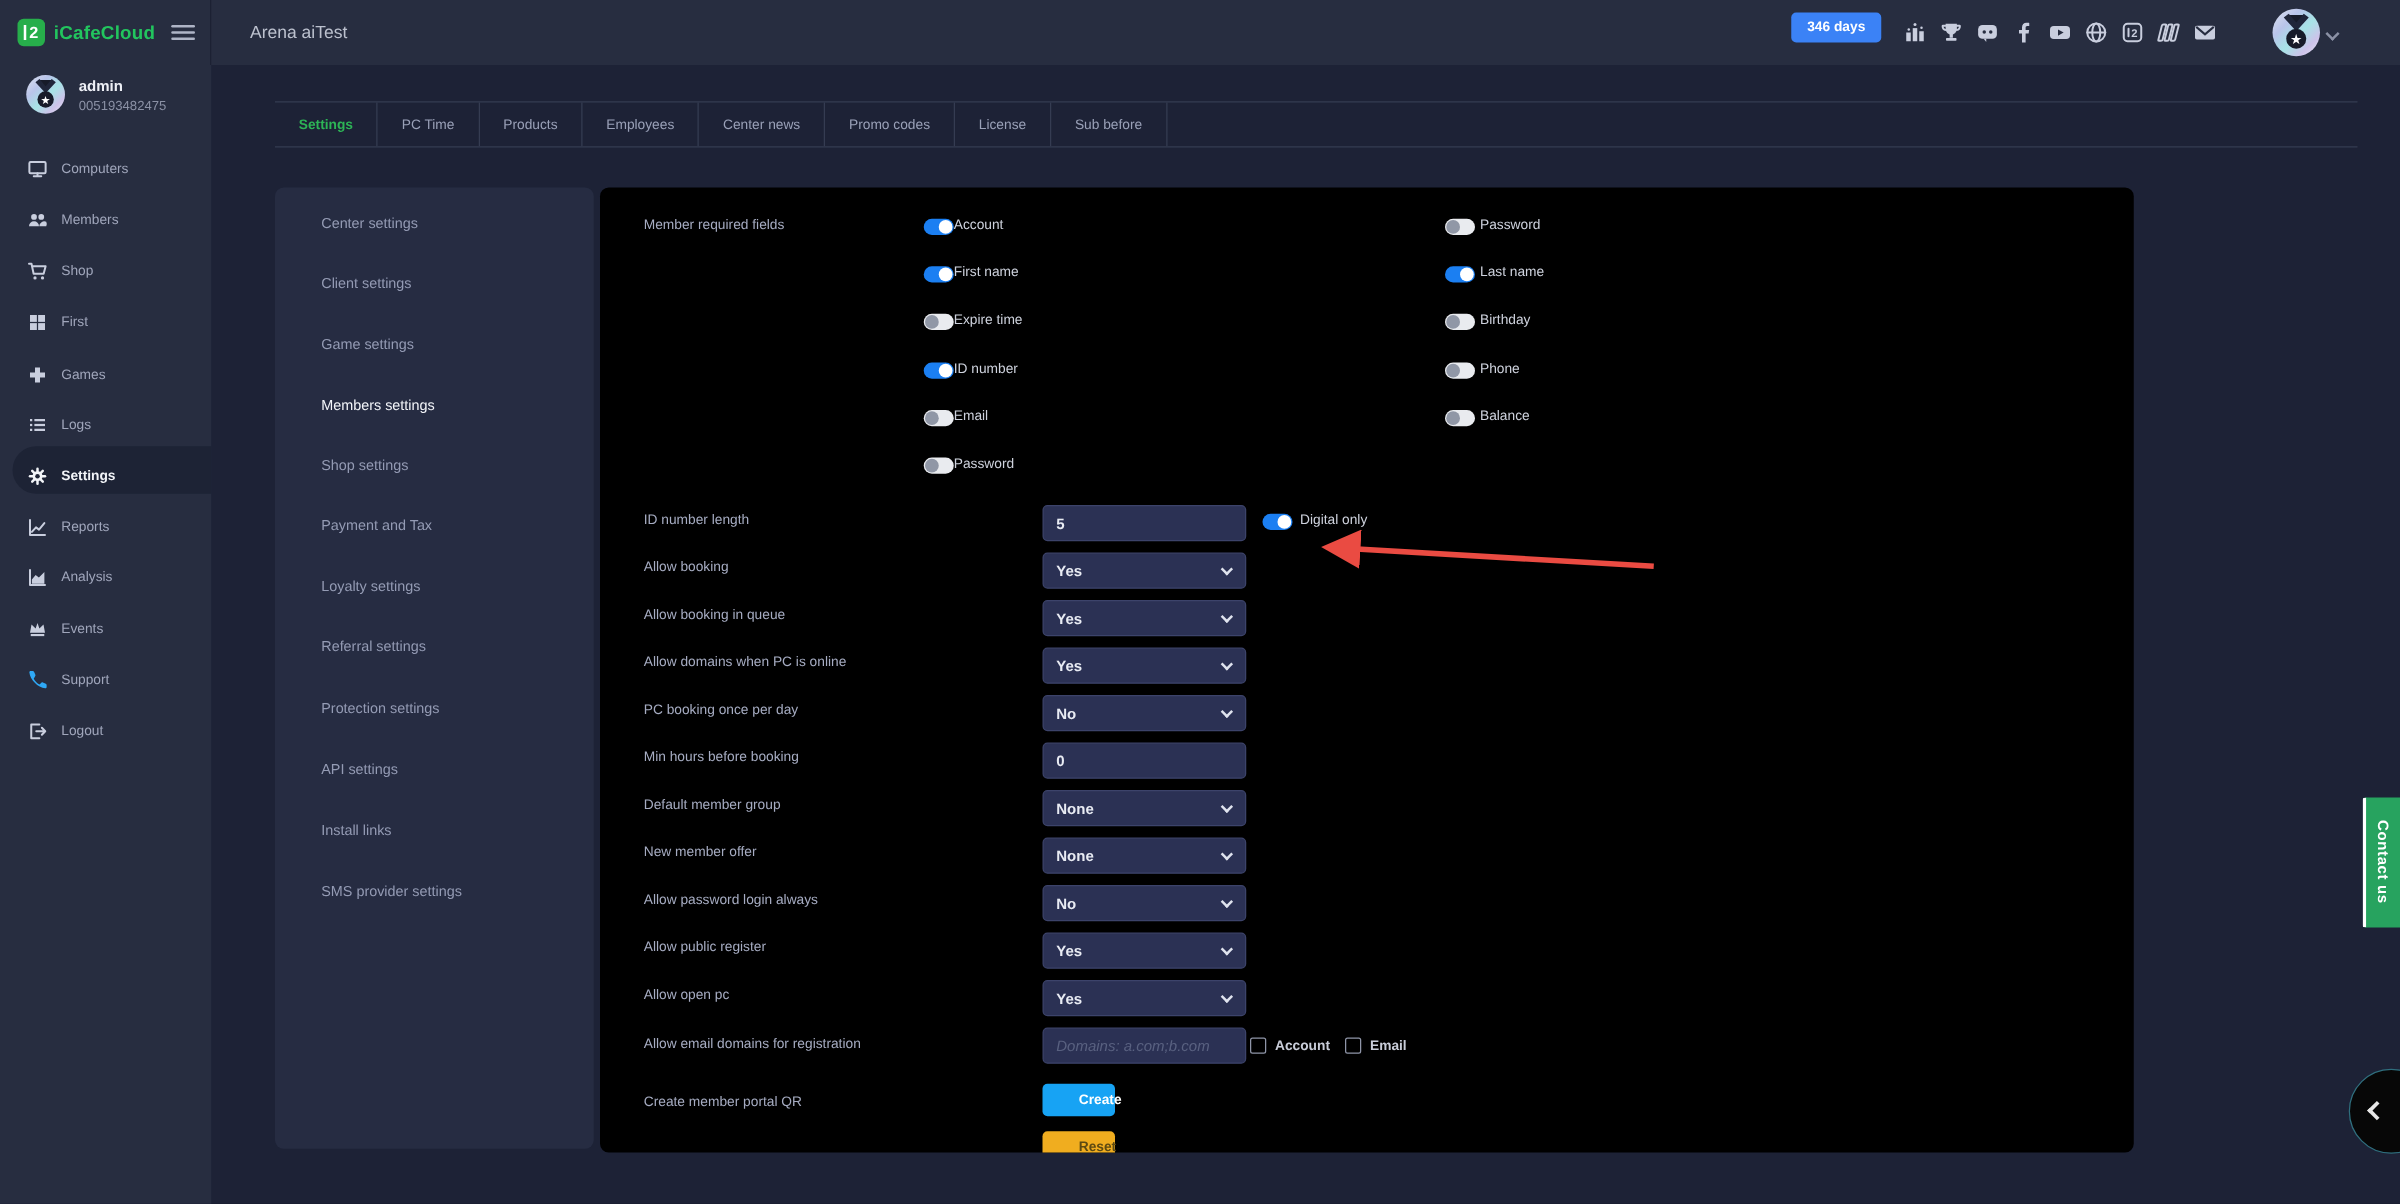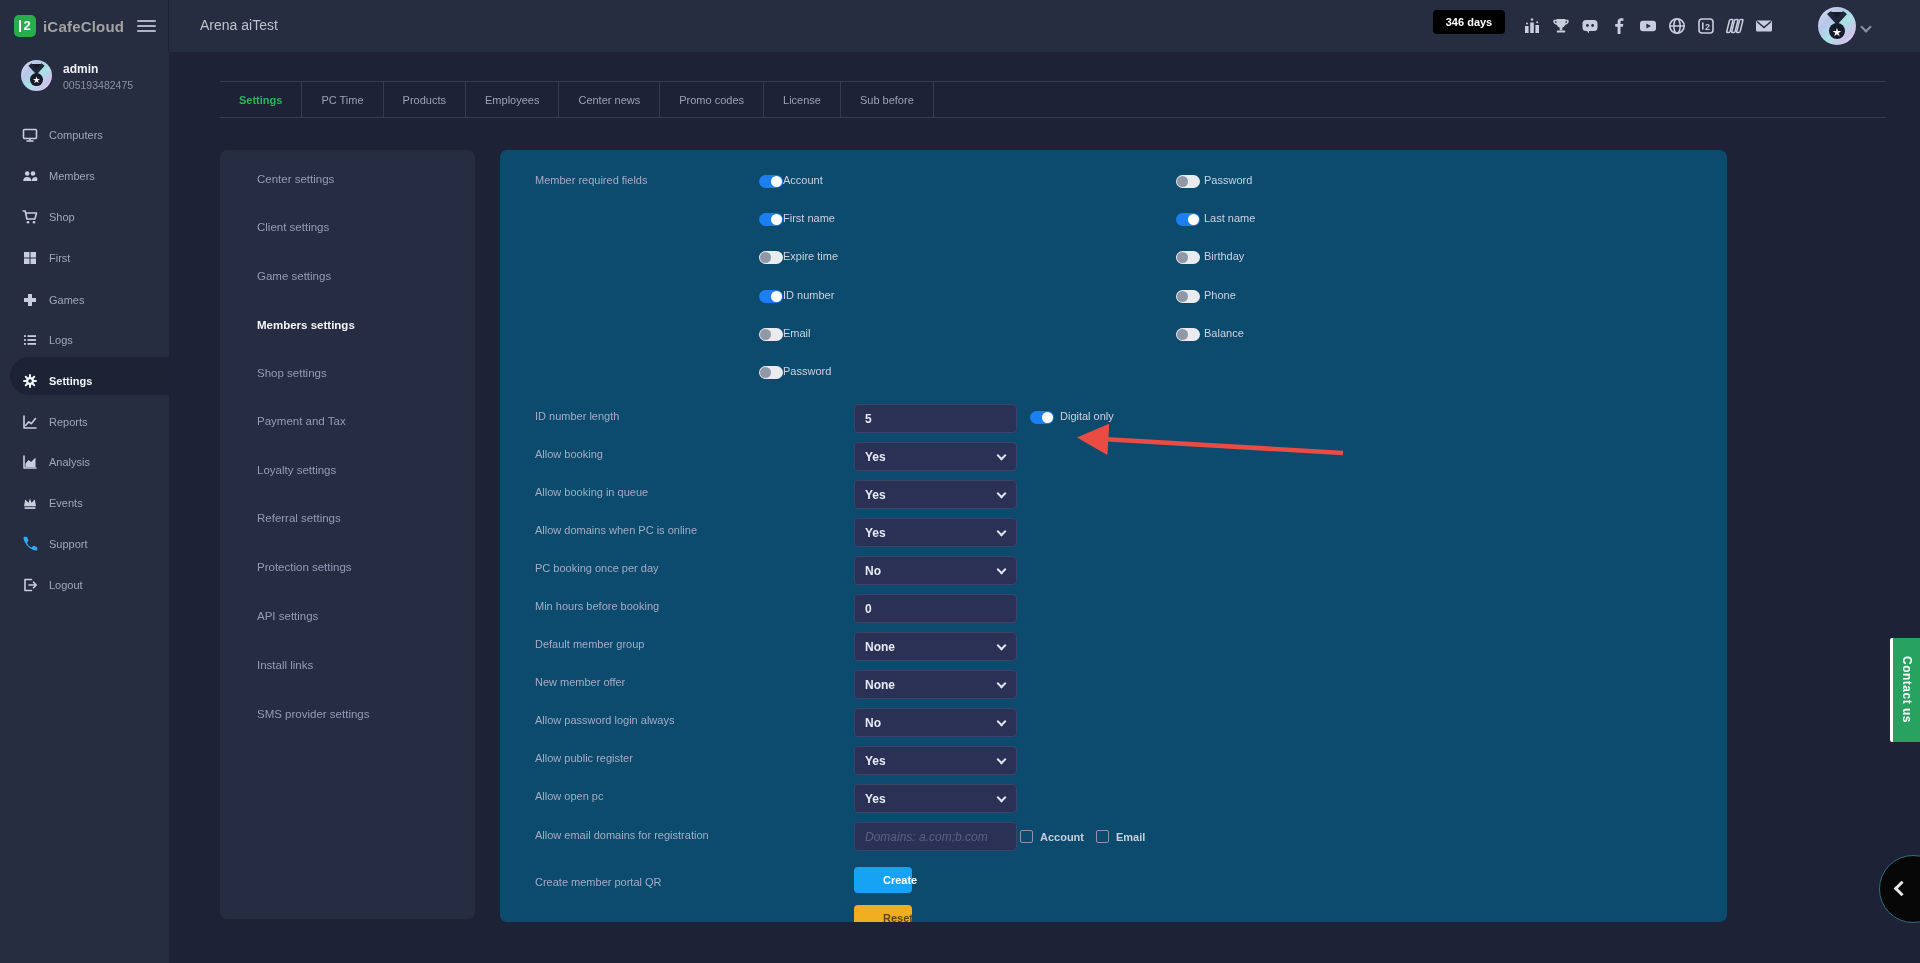--- a/index.html
+++ b/index.html
@@ -4,25 +4,25 @@
 <style>
   * { margin:0; padding:0; box-sizing:border-box; }
   html,body { width:1920px; height:963px; overflow:hidden; background:#1d2236;
     font-family:"Liberation Sans", sans-serif; }
 
   
   .topbar { position:absolute; left:0; top:0; width:1920px; height:52px; background:#272d40; z-index:5; }
   .brandarea { position:absolute; left:0; top:0; width:169px; height:52px; border-right:1px solid #1c2133; display:flex; align-items:center; padding-left:14px; gap:7px; }
   .brandlogo { width:22px; height:22px; background:#27ae4b; border-radius:5px; display:flex; align-items:center; justify-content:center; color:#fff; font-size:13px; font-weight:bold; }
   .brandlogo i { font-style:normal; border-left:2px solid #fff; padding-left:2px; line-height:12px; }
-  .brandname { color:#a3a3a3; font-size:15px; font-weight:bold; letter-spacing:.2px; }
+  .brandname { color:#22c55e; font-size:15px; font-weight:bold; letter-spacing:.2px; }
   .burger { position:absolute; left:137px; top:20px; width:19px; height:12px; cursor:pointer; }
   .burger span { display:block; height:2px; background:#aeb4c6; margin-bottom:3px; border-radius:1px; }
   .pagetitle { position:absolute; left:200px; top:17px; color:#bcc1ce; font-size:14px; }
-  .daysbadge { position:absolute; left:1433px; top:10px; width:72px; height:24px; background:#000000; border-radius:4px; color:#fff; font-size:11px; font-weight:bold; display:flex; align-items:center; justify-content:center; cursor:pointer;text-align:right; }
+  .daysbadge { position:absolute; left:1433px; top:10px; width:72px; height:24px; background:#3b82f6; border-radius:4px; color:#fff; font-size:11px; font-weight:bold; display:flex; align-items:center; justify-content:center; cursor:pointer;text-align:right; }
   .topicons { position:absolute; left:1522px; top:0; height:52px; display:flex; align-items:center; gap:9px; }
   .topicons .tic { width:20px; height:20px; display:flex; align-items:center; justify-content:center; cursor:pointer; }
   .tavatar { position:absolute; left:1818px; top:7px; width:38px; height:38px; border-radius:50%; cursor:pointer;
     background:linear-gradient(135deg,#dfe3ee 0%,#b9c4ea 30%,#a7e3e6 55%,#cdc3ea 78%,#e6e9f3 100%); overflow:hidden; }
   .medal { position:absolute; inset:0; }
   .tchev { position:absolute; left:1862px; top:23px; width:8px; height:8px; border-right:2px solid #8b91a5; border-bottom:2px solid #8b91a5; transform:rotate(45deg); cursor:pointer; }
 
   
   .sidebar { position:absolute; left:0; top:52px; width:169px; height:911px; background:#272d40; z-index:4; }
   .savatar { position:absolute; left:21px; top:8px; width:31px; height:31px; border-radius:50%;
@@ -35,23 +35,23 @@
   .navitem.active { color:#f2f4f8; font-weight:bold; }
 
   
   .tabstrip { position:absolute; left:220px; top:81px; width:1666px; height:37px; border-top:1px solid #353c52; border-bottom:1px solid #353c52; display:flex; z-index:2; }
   .tab { height:100%; display:flex; align-items:center; padding:0 19px; border-right:1px solid #353c52; color:#9aa1b8; font-size:11px; cursor:pointer; white-space:nowrap; }
   .tab.active { color:#2db456; font-weight:bold; }
 
   
   .subnav { position:absolute; left:220px; top:150px; width:255px; height:769px; background:#262c42; border-radius:7px; }
   .subnav .sn { position:absolute; left:37px; height:16px; color:#949bb4; font-size:11.5px; cursor:pointer; white-space:nowrap; }
-  .subnav .sn.active { color:#f4f6fa; font-weight:bold;text-align:center; }
-
-  .content { position:absolute; left:500px; top:150px; width:1227px; height:772px; background:#0c4a6e; border-radius:7px; overflow:hidden; }
+  .subnav .sn.active { color:#f4f6fa; font-weight:normal;text-align:center; }
+
+  .content { position:absolute; left:480px; top:150px; width:1227px; height:772px; background:#000000; border-radius:7px; overflow:hidden; }
   .flabel { position:absolute; height:16px; color:#a6acc2; font-size:11px; white-space:nowrap; }
   .tglabel { position:absolute; height:16px; color:#ced2dd; font-size:11px; white-space:nowrap; }
 
   
   .tgl { position:absolute; width:24px; height:13px; border-radius:7px; background:#e9ebef; cursor:pointer; }
   .tgl::after { content:""; position:absolute; top:1px; left:1px; width:11px; height:11px; border-radius:50%; background:#9097a6; }
   .tgl.on { background:#1b7ff2; }
   .tgl.on::after { left:12px; background:#ffffff; }
 
   

